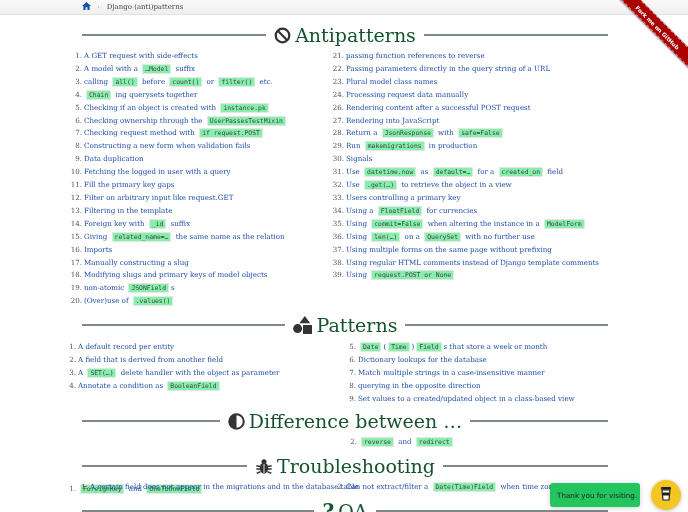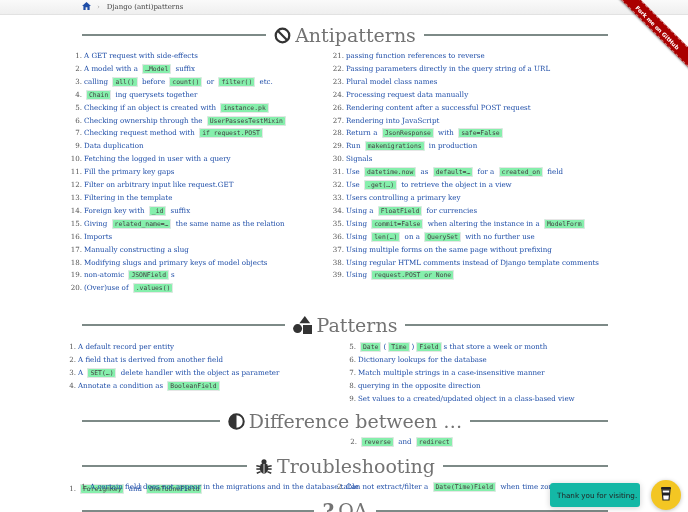--- a/index.html
+++ b/index.html
@@ -3,29 +3,29 @@
 <meta charset="utf-8">
 <style>
   * { box-sizing: border-box; margin: 0; padding: 0; }
   html, body { width: 688px; height: 512px; overflow: hidden; background: #fff; }
   body { font-family: "DejaVu Serif", "Liberation Serif", serif; color: #333; position: relative; }
   .topbar { height: 15px; background: linear-gradient(#fafafa, #efefef); border-bottom: 1px solid #e2e2e2; display: flex; align-items: center; padding-left: 82px; font-size: 7px; color: #444; }
   .topbar .home { color: #1f4ea8; font-size: 8px; margin-right: 6px; }
   .topbar .sep { color: #999; margin-right: 7px; font-size: 7px; }
   .section-head { position: absolute; left: 82px; width: 526px; display: flex; align-items: center; }
   .section-head .line { flex: 1; height: 2px; background: #7d8a87; }
-  .section-head .title { padding: 0 8px; font-size: 19px; color: #737373; display: flex; white-space: nowrap; }
+  .section-head .title { padding: 0 8px; font-size: 19px; color: #14532d; display: flex; align-items: center; white-space: nowrap; }
   .section-head .icon { margin-right: 4px; display: inline-flex; align-items: center; }
   ol.list { position: absolute; list-style: none; font-size: 7.1px; line-height: 12.9px; }
   ol.list li { white-space: nowrap; color: #1f4ea8; }
   ol.list li .num { color: #555; display: inline-block; text-align: right; width: 14px; margin-right: 2px; font-variant-numeric: oldstyle-nums; }
   code { font-family: "DejaVu Sans Mono", "Liberation Mono", monospace; font-size: 6.4px; color: #444; background: #86efac; border: 1px solid #e6e6e6; border-radius: 2px; padding: 0 2px; margin: 0 2px; }
   .ribbon-wrap { position: absolute; top: 0; right: 0; width: 80px; height: 80px; overflow: hidden; }
   .ribbon { position: absolute; top: 20px; right: -30px; width: 120px; height: 14px; background: #a00; color: #fff; transform: rotate(45deg); font-family: "DejaVu Sans", sans-serif; font-size: 5.6px; font-weight: bold; text-align: center; line-height: 14px; box-shadow: 0 1px 2px rgba(0,0,0,.4); border-top: 1px dashed rgba(255,255,255,.5); border-bottom: 1px dashed rgba(255,255,255,.5); }
-  .toast { position: absolute; left: 550px; top: 483px; width: 90px; height: 24px; background: #14b8a6; border-radius: 3px; box-shadow: 0 1px 6px rgba(0,0,0,.18); font-family: "DejaVu Sans", sans-serif; font-size: 7.2px; color: #222; display: flex; align-items: center; padding-left: 7px; }
+  .toast { position: absolute; left: 550px; top: 483px; width: 90px; height: 24px; background: #22c55e; border-radius: 3px; box-shadow: 0 1px 6px rgba(0,0,0,.18); font-family: "DejaVu Sans", sans-serif; font-size: 7.2px; color: #222; display: flex; align-items: center; padding-left: 7px; }
   .coffee { position: absolute; left: 651px; top: 480px; width: 30px; height: 30px; border-radius: 50%; background: #f3c623; display: flex; align-items: center; justify-content: center; box-shadow: 0 1px 4px rgba(0,0,0,.25); }
 </style>
 </head>
 <body>
 
 <div class="topbar">
   <span class="home">
     <svg width="9" height="8" viewBox="0 0 10 9">
         <path d="M5 0 L10 4.5 H8.5 V9 H6 V6 H4 V9 H1.5 V4.5 H0 Z" fill="#1f4ea8"></path>
       </svg>
@@ -52,20 +52,21 @@
   <div class="line"></div>
 </div>
 <ol class="list" style="left:68px; top:50px;">
     <li><span class="num">1.</span><span>A GET request with side-effects</span></li>
     <li><span class="num">2.</span><span>A model with a </span><code>…Model</code><span> suffix</span></li>
     <li><span class="num">3.</span><span>calling </span><code>all()</code><span> before </span><code>count()</code><span> or </span><code>filter()</code><span> etc.</span></li>
     <li><span class="num">4.</span><code>Chain</code><span> ing querysets together</span></li>
     <li><span class="num">5.</span><span>Checking if an object is created with </span><code>instance.pk</code></li>
     <li><span class="num">6.</span><span>Checking ownership through the </span><code>UserPassesTestMixin</code></li>
     <li><span class="num">7.</span><span>Checking request method with </span><code>if request.POST</code></li>
+    <li><span class="num">8.</span><span>Constructing a new form when validation fails</span></li>
     <li><span class="num">9.</span><span>Data duplication</span></li>
     <li><span class="num">10.</span><span>Fetching the logged in user with a query</span></li>
     <li><span class="num">11.</span><span>Fill the primary key gaps</span></li>
     <li><span class="num">12.</span><span>Filter on arbitrary input like request.GET</span></li>
     <li><span class="num">13.</span><span>Filtering in the template</span></li>
     <li><span class="num">14.</span><span>Foreign key with </span><code>_id</code><span> suffix</span></li>
     <li><span class="num">15.</span><span>Giving </span><code>related_name=…</code><span> the same name as the relation</span></li>
     <li><span class="num">16.</span><span>Imports</span></li>
     <li><span class="num">17.</span><span>Manually constructing a slug</span></li>
     <li><span class="num">18.</span><span>Modifying slugs and primary keys of model objects</span></li>

